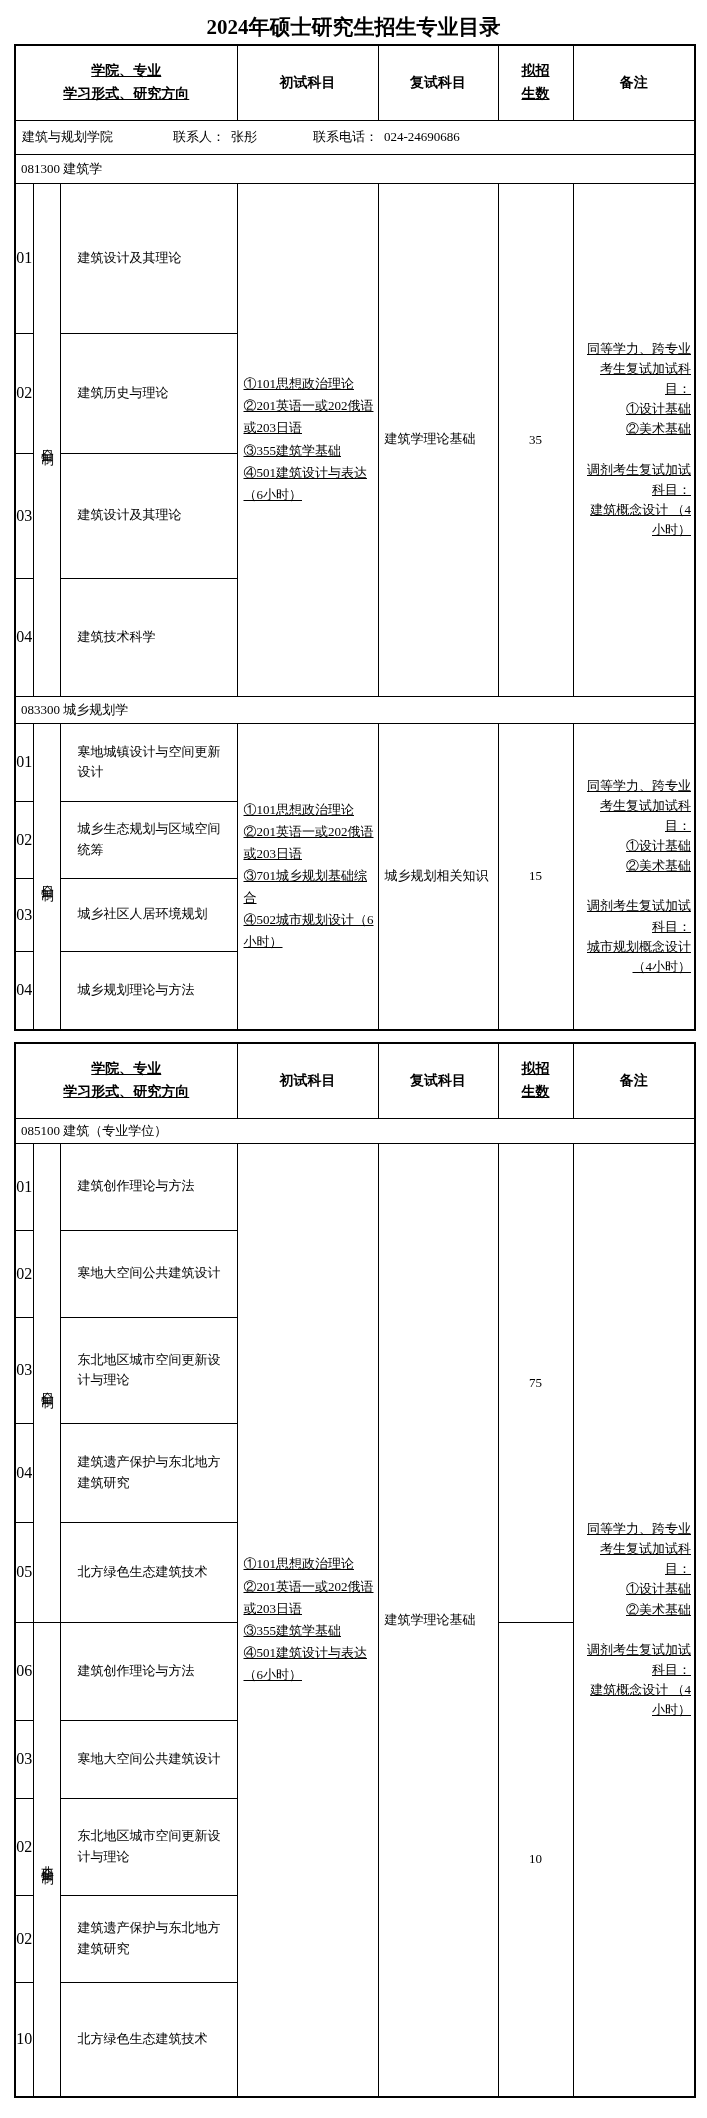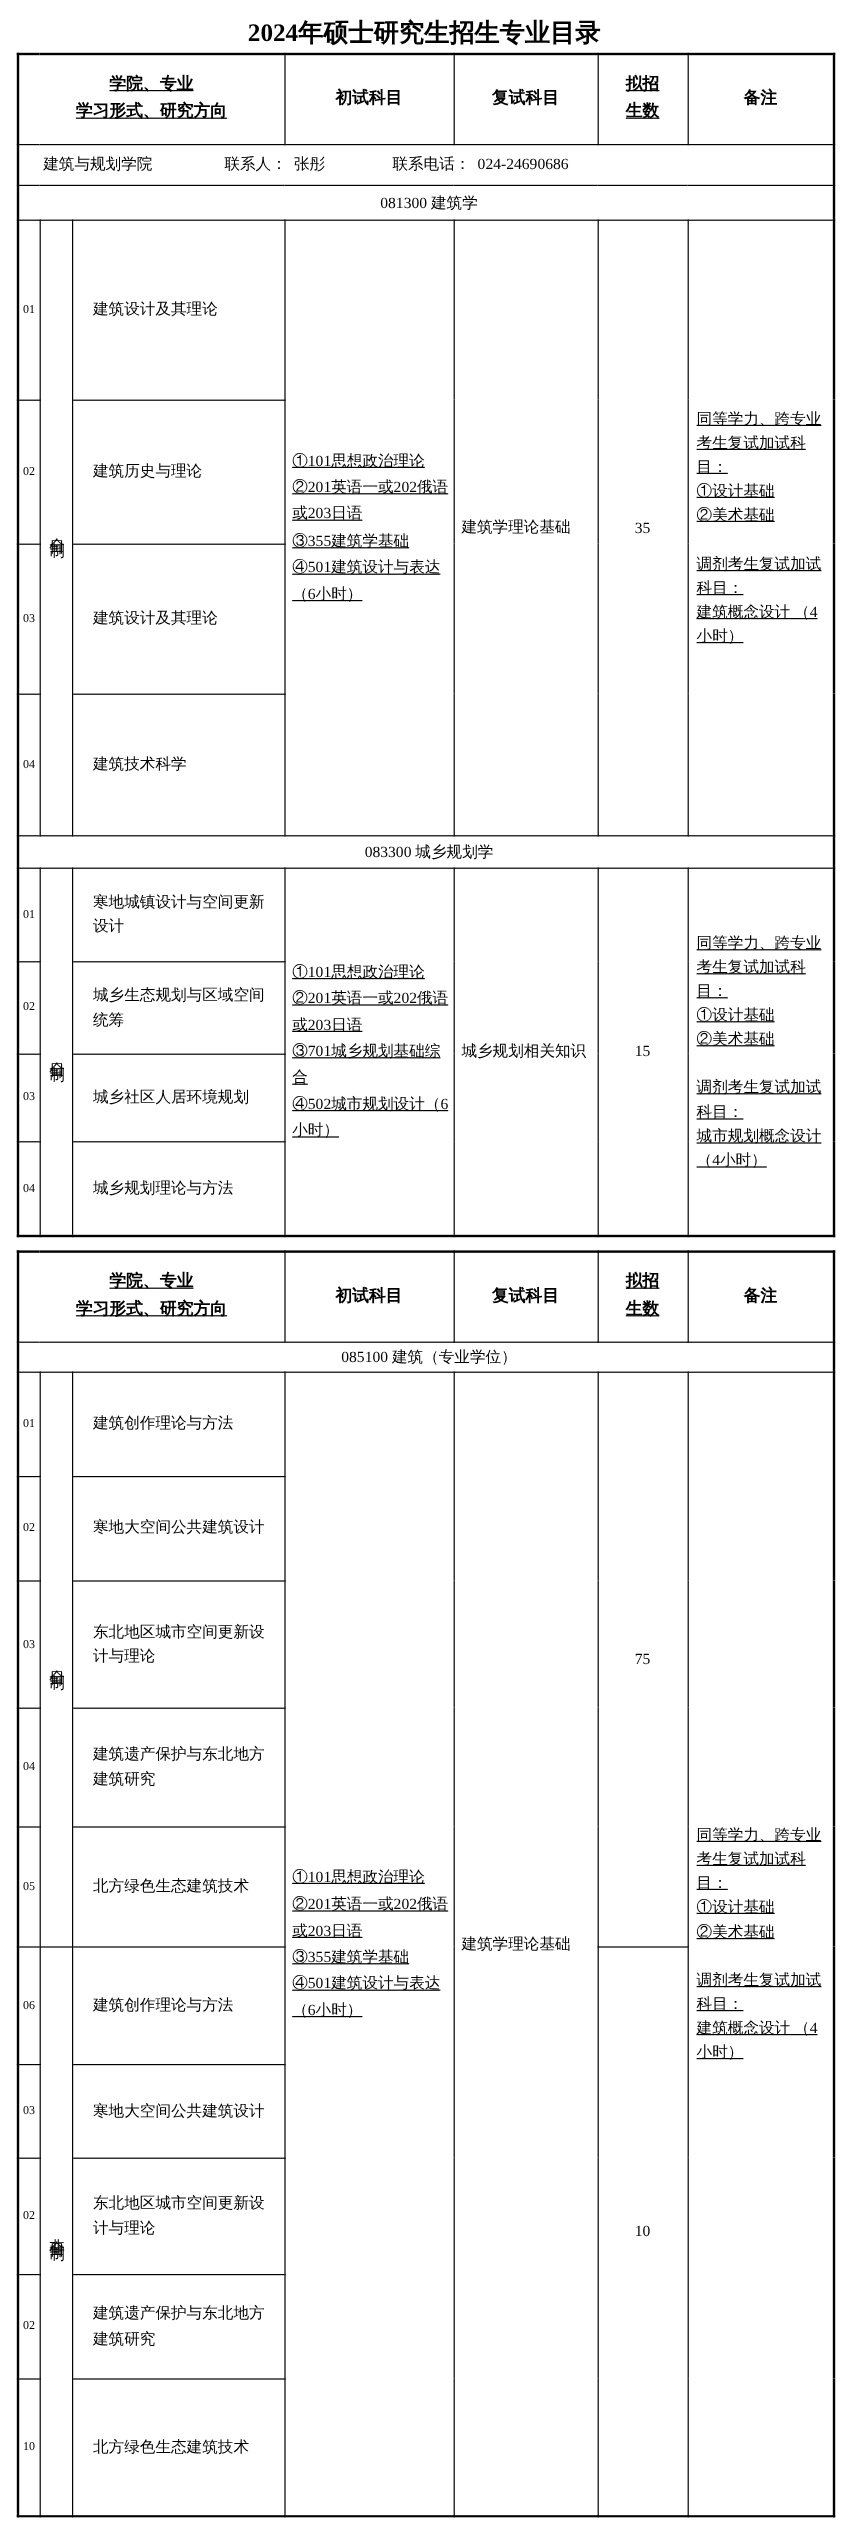--- a/index.html
+++ b/index.html
@@ -29,39 +29,39 @@
   td,th {
     border:1px solid #000;
     font-size:13px;
     padding:0;
     vertical-align:middle;
     overflow:hidden;
     word-break:break-all;
   }
   th { font-weight:bold; font-size:14px; text-align:center; line-height:1.6; }
   .pre { white-space:pre-line;text-decoration:underline; }
-  .contact { text-align:left; padding-left:20px; }
+  .contact { text-align:left; padding-left:6px; }
   .c-college { margin-right:60px; }
   .c-name { margin-right:56px; }
   .c-lbl { margin-right:6px; }
-  .sec { text-align:center; padding-left:5px; }
-  .num { text-align:center; font-size:10px; }
+  .sec { text-align:left; padding-left:5px; }
+  .num { text-align:center; font-size:16px; }
   .form { text-align:center; }
   .vtext {
     writing-mode:vertical-rl;
     text-orientation:upright;
     display:inline-block;
     line-height:1.15;
     letter-spacing:2px;
   }
   .dir  { text-align:left; padding:2px 4px 2px 17px; line-height:1.55; }
   .exam { text-align:left; padding:2px 2px 2px 6px; line-height:1.7; }
   .retest { text-align:left; padding-left:6px; line-height:1.55; }
   .quota { text-align:center; }
-  .note { text-align:left; padding:2px 3px 2px 7px; line-height:1.55; }
+  .note { text-align:right; padding:2px 3px 2px 7px; line-height:1.55; }
 </style>
 </head>
 <body>
 
 <div class="title">2024年硕士研究生招生专业目录</div>
 
 <table class="cat">
   <colgroup>
     <col style="width:18px">
       <col style="width:27px">

